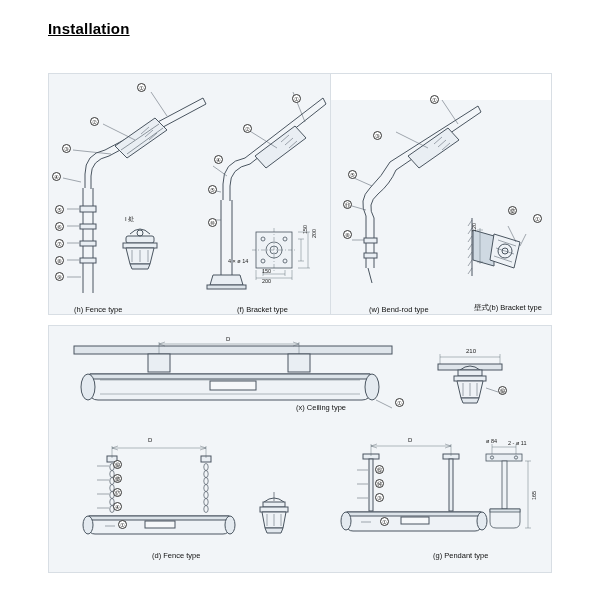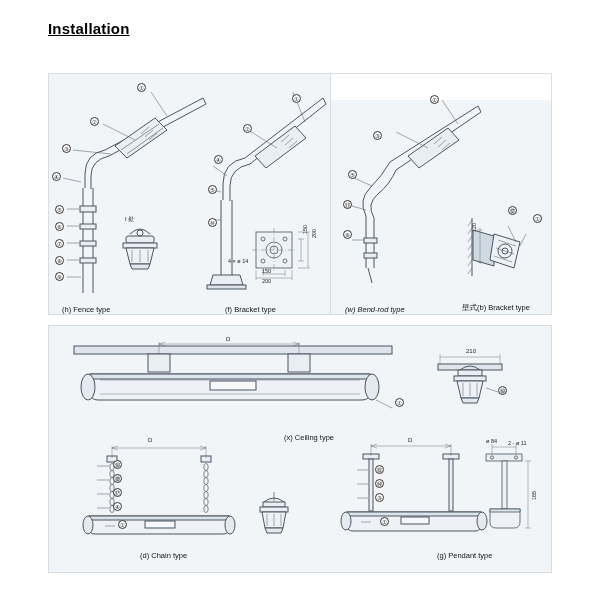--- a/index.html
+++ b/index.html
@@ -29,20 +29,21 @@
     box-sizing:border-box;
   }
   .panel.white{background:#ffffff;}
 
   .caption{
     position:absolute;
     font-size:7.5px;
     color:#111;
     white-space:nowrap;
     text-align:center;
+    margin-left:12px;
   }
 
   
   svg{display:block;}
   .dw{position:absolute;}
 
   .bal{
     position:absolute;
     width:9px;height:9px;border-radius:50%;
     border:.8px solid #333;
@@ -209,21 +210,21 @@
       <line x1="14" y1="152" x2="26" y2="152" stroke-width=".5"></line>
     </g>
   </svg>
 
   <div class="bal" style="left:430px;top:95px;">①</div>
   <div class="bal" style="left:373px;top:131px;">③</div>
   <div class="bal" style="left:348px;top:170px;">⑤</div>
   <div class="bal" style="left:343px;top:200px;">⑪</div>
   <div class="bal" style="left:343px;top:230px;">⑧</div>
 
-  <div class="caption" style="left:345px;top:305px;font-style:italic;">(w) Bend-rod type</div>
+  <div class="caption" style="left:357px;top:305px;">(w) Bend-rod type</div>
 
   <svg class="dw" style="left:464px;top:212px;" width="78" height="70" viewBox="0 0 78 70">
     <g fill="none" stroke="#4a5560" stroke-width="1">
 
       <line x1="8" y1="6" x2="8" y2="64"></line>
       <path d="M8 8 L4 14 M8 16 L4 22 M8 24 L4 30 M8 32 L4 38 M8 40 L4 46 M8 48 L4 54 M8 56 L4 62" stroke-width=".5"></path>
 
       <path d="M9 18 L30 24 L30 54 L9 48 Z" fill="#cfd9e2"></path>
 
       <path d="M30 22 L56 30 L50 56 L26 48 Z" fill="#eef2f6"></path>
@@ -270,21 +271,21 @@
       <line x1="229" y1="2" x2="229" y2="14" stroke-width=".4"></line>
       <line x1="89" y1="4" x2="229" y2="4" stroke-width=".4"></line>
       <path d="M89 4 L95 2 M89 4 L95 6 M229 4 L223 2 M229 4 L223 6" stroke-width=".4"></path>
 
       <line x1="306" y1="60" x2="322" y2="68" stroke-width=".5"></line>
     </g>
   </svg>
 
   <div class="tiny6" style="left:226px;top:336px;">D</div>
   <div class="bal" style="left:395px;top:398px;">①</div>
-  <div class="caption" style="left:284px;top:433px;">(x) Ceiling type</div>
+  <div class="caption" style="left:284px;top:403px;">(x) Ceiling type</div>
 
   <svg class="dw" style="left:430px;top:348px;" width="80" height="62" viewBox="0 0 80 62">
     <g fill="none" stroke="#4a5560" stroke-width="1">
       <rect x="8" y="16" width="64" height="6" fill="#dfe5eb"></rect>
 
       <line x1="10" y1="6" x2="10" y2="16" stroke-width=".4"></line>
       <line x1="70" y1="6" x2="70" y2="16" stroke-width=".4"></line>
       <line x1="10" y1="9" x2="70" y2="9" stroke-width=".4"></line>
 
       <path d="M30 22 q10 -8 20 0"></path>
@@ -343,21 +344,21 @@
     </g>
   </svg>
 
   <div class="tiny6" style="left:148px;top:437px;">D</div>
   <div class="bal" style="left:113px;top:460px;">⑲</div>
   <div class="bal" style="left:113px;top:474px;">⑱</div>
   <div class="bal" style="left:113px;top:488px;">⑰</div>
   <div class="bal" style="left:113px;top:502px;">④</div>
   <div class="bal" style="left:118px;top:520px;">①</div>
 
-  <div class="caption" style="left:140px;top:551px;">(d) Chain type</div>
+  <div class="caption" style="left:140px;top:551px;">(d) Fence type</div>
 
   <svg class="dw" style="left:250px;top:490px;" width="48" height="50" viewBox="0 0 48 50">
     <g fill="none" stroke="#4a5560" stroke-width="1">
       <path d="M14 12 q10 -8 20 0"></path>
       <rect x="13" y="12" width="22" height="5" fill="#e9eef3"></rect>
       <rect x="10" y="17" width="28" height="5" fill="#e9eef3"></rect>
       <path d="M12 22 L36 22 L33 38 L15 38 Z" fill="#eef2f6"></path>
       <path d="M15 38 L33 38 L31 43 L17 43 Z" fill="#e2e8ee"></path>
       <line x1="17" y1="24" x2="17" y2="36" stroke-width=".5"></line>
       <line x1="24" y1="24" x2="24" y2="36" stroke-width=".5"></line>
@@ -392,21 +393,21 @@
       <line x1="26" y1="82" x2="36" y2="82" stroke-width=".5"></line>
     </g>
   </svg>
 
   <div class="tiny6" style="left:408px;top:437px;">D</div>
   <div class="bal" style="left:375px;top:465px;">⑮</div>
   <div class="bal" style="left:375px;top:479px;">⑭</div>
   <div class="bal" style="left:375px;top:493px;">③</div>
   <div class="bal" style="left:380px;top:517px;">①</div>
 
-  <div class="caption" style="left:437px;top:551px;">(g) Pendant type</div>
+  <div class="caption" style="left:421px;top:551px;">(g) Pendant type</div>
 
   <svg class="dw" style="left:478px;top:440px;" width="60" height="100" viewBox="0 0 60 100">
     <g fill="none" stroke="#4a5560" stroke-width=".8">
 
       <rect x="8" y="14" width="36" height="7" fill="#e9eef3"></rect>
       <circle cx="14" cy="17.5" r="1.6"></circle>
       <circle cx="38" cy="17.5" r="1.6"></circle>
 
       <line x1="14" y1="4" x2="14" y2="14" stroke-width=".4"></line>
       <line x1="38" y1="4" x2="38" y2="14" stroke-width=".4"></line>

